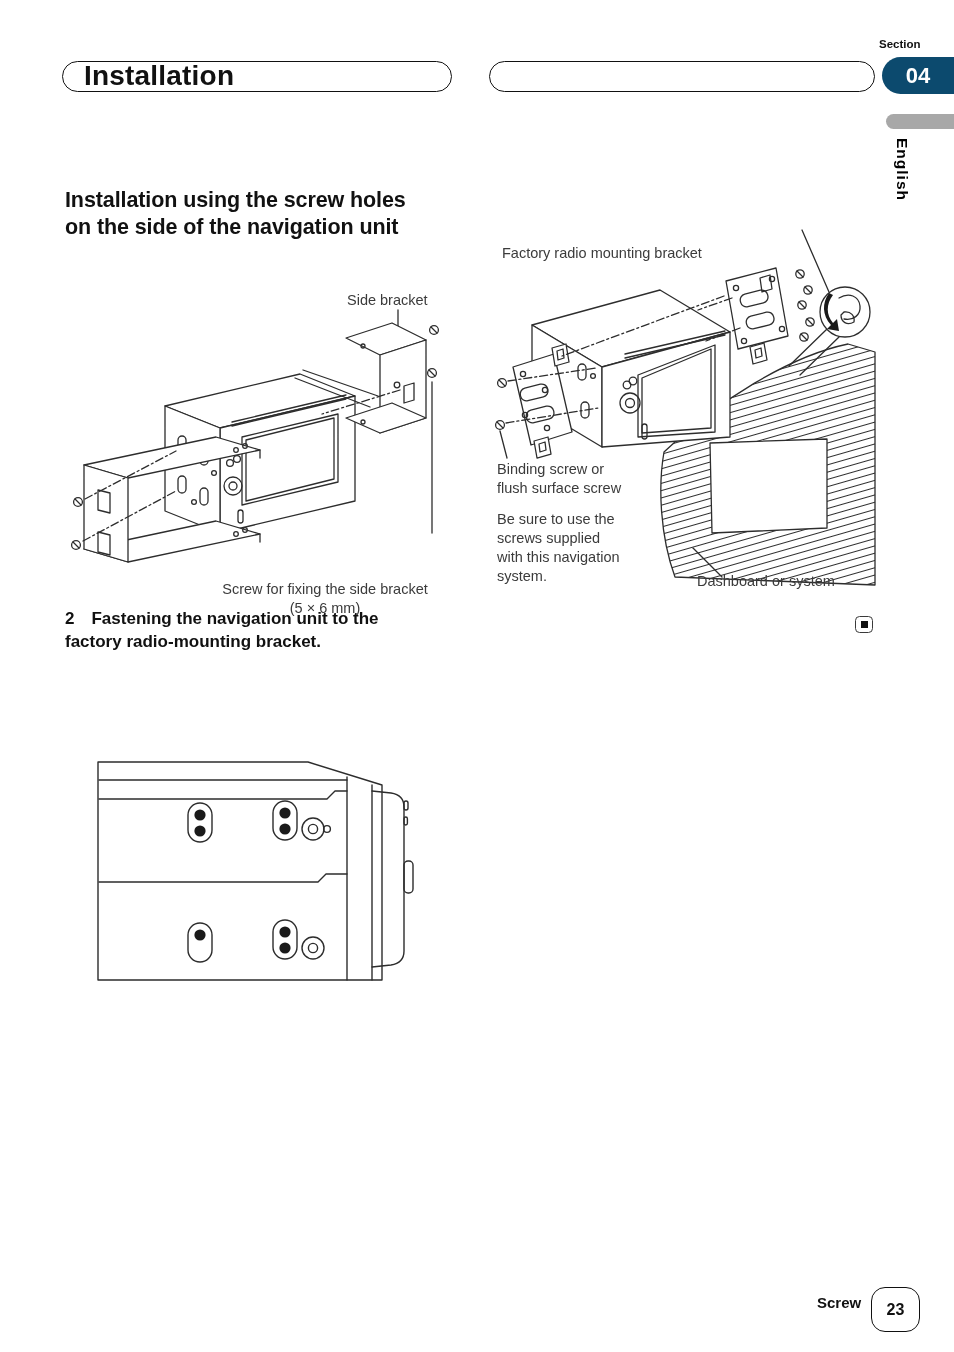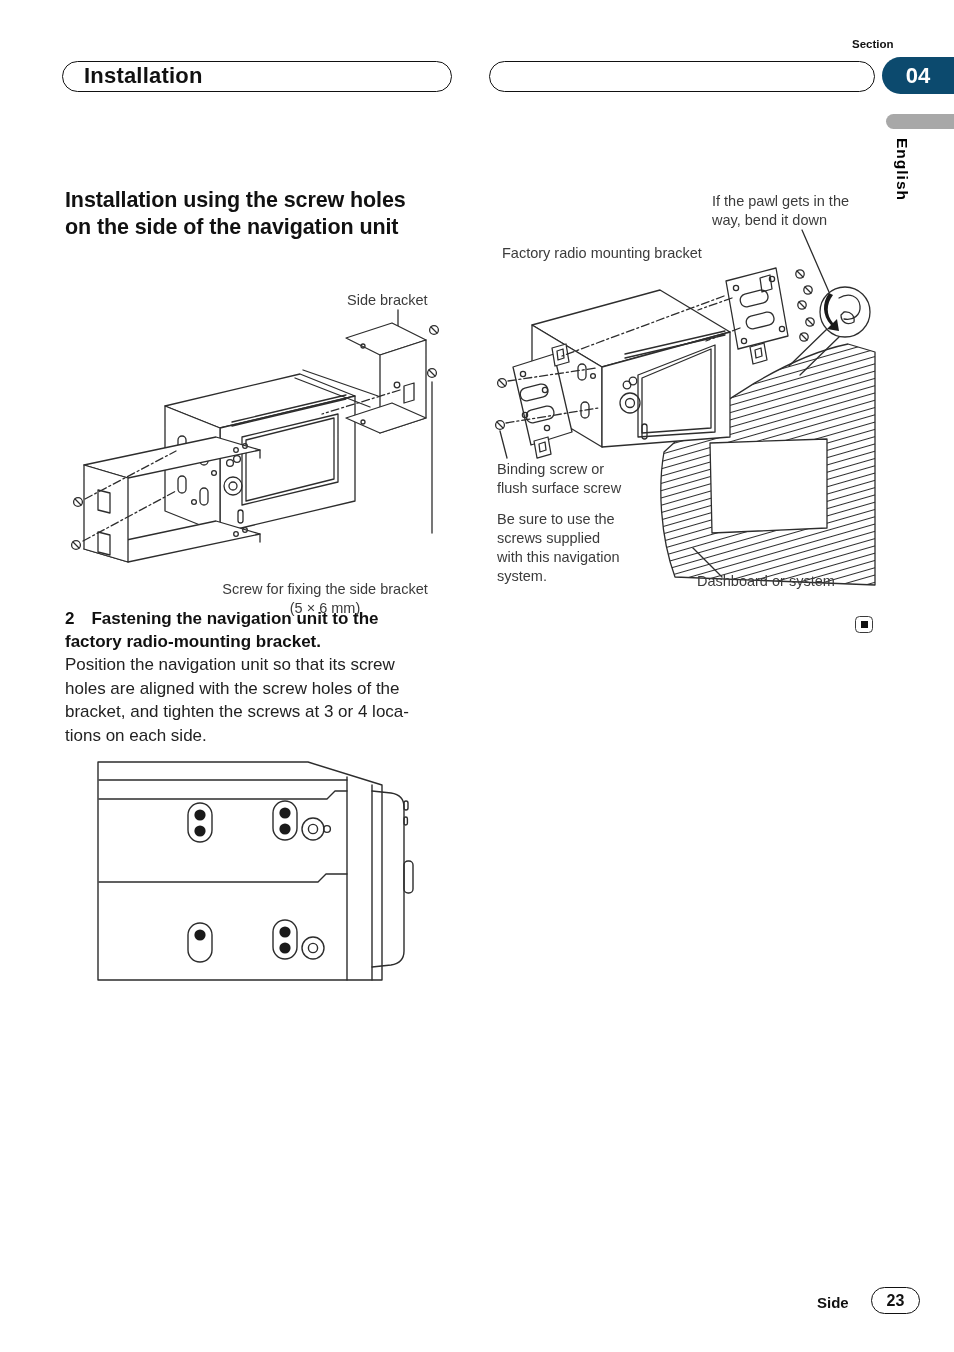--- a/index.html
+++ b/index.html
@@ -2,57 +2,57 @@
 <html><head>
 <meta charset="utf-8">
 <style>
   html,body{margin:0;padding:0;background:#e8e8e8;}
   #page{position:relative;width:954px;height:1352px;background:#fff;
         font-family:"Liberation Sans",sans-serif;color:#111;overflow:hidden;}
   .abs{position:absolute;}
   .prewrap{white-space:pre-line;}
   
   .hbox{border:1.4px solid #111;border-radius:16px;height:31px;box-sizing:border-box;}
-  .hbox-label{font-size:22px;font-weight:bold;line-height:28px;padding-left:21px;letter-spacing:.2px;}
+  .hbox-label{font-size:28px;font-weight:bold;line-height:28px;padding-left:21px;letter-spacing:.2px;}
   .section-label{font-size:11.5px;font-weight:bold;}
   .section-badge{background:#0c4a6e;color:#fff;border-radius:18.5px 0 0 18.5px;
         width:72px;height:37px;display:flex;align-items:center;justify-content:center;
         font-size:22px;font-weight:bold;}
   .gray-tab{background:#a8a8a8;border-radius:8px 0 0 8px;width:68px;height:15px;}
   .lang-tab{writing-mode:vertical-rl;font-size:15.5px;font-weight:bold;letter-spacing:1px;color:#000;}
   
   .h1{font-size:21.5px;font-weight:bold;line-height:27px;letter-spacing:-.1px;}
   .step-head{font-size:17px;font-weight:bold;line-height:23px;}
   .step-num{display:inline;}
   .step-gap{display:inline-block;width:17px;}
   .body-text{font-size:17px;line-height:23.5px;color:#222;}
   .fig-label{font-size:14.5px;color:#3b3b3b;line-height:19px;}
   .nowrap{white-space:nowrap;}
   .center{text-align:center;}
   
   .engb{font-size:15px;font-weight:bold;}
-  .page-pill{width:49px;height:27px;border:1.6px solid #111;border-radius:14px;box-sizing:border-box;
+  .page-pill{width:49px;height:45px;border:1.6px solid #111;border-radius:14px;box-sizing:border-box;
         display:flex;align-items:center;justify-content:center;font-size:16px;font-weight:bold;}
   
   .end-marker{width:18px;height:17px;border:1.6px solid #3a3a3a;border-radius:4.5px;box-sizing:border-box;
         display:flex;align-items:center;justify-content:center;}
   .end-marker-inner{width:7px;height:7px;background:#111;}
   svg{display:block;}
 </style>
 </head>
 <body>
 
 <div id="page">
 
   <div class="abs hbox" style="left:62px;top:61px;width:390px;">
     <div class="hbox-label">Installation</div>
   </div>
   <div class="abs hbox" style="left:489px;top:61px;width:386px;"></div>
 
-  <div class="abs section-label" style="left:852px;top:38px;">Section</div>
+  <div class="abs section-label" style="left:879px;top:38px;">Section</div>
   <div class="abs section-badge" style="left:882px;top:57px;">04</div>
   <div class="abs gray-tab" style="left:886px;top:114px;"></div>
   <div class="abs lang-tab" style="left:893px;top:138px;">English</div>
 
   <div class="abs h1 prewrap" style="left:65px;top:187px;width:420px;">Installation using the screw holes
 on the side of the navigation unit</div>
 
 
   <div class="abs fig-label nowrap" style="left:347px;top:291px;">Side bracket</div>
 
@@ -124,24 +124,20 @@
     </g>
   </svg>
 
   <div class="abs fig-label prewrap center" style="left:194px;top:536px;width:262px;margin-top:44px;">Screw for fixing the side bracket
 (5 × 6 mm)</div>
 
   <div class="abs step-head" style="left:65px;top:607px;width:435px;">
     <span class="step-num">2</span><span class="step-gap"></span><span class="prewrap">Fastening the navigation unit to the
 factory radio-mounting bracket.</span>
   </div>
-  <div class="abs body-text prewrap" style="left:65px;top:653px;width:440px;">Position the navigation unit so that its screw
-holes are aligned with the screw holes of the
-bracket, and tighten the screws at 3 or 4 loca-
-tions on each side.</div>
 
   <svg class="abs" style="left:95px;top:757px;" width="340" height="248" viewBox="0 0 340 248">
     <g stroke="#2d2d2d" stroke-width="1.4" fill="none" stroke-linejoin="round" stroke-linecap="round">
       <path d="M 3,5 L 213,5 L 287,28 L 287,223 L 3,223 Z" fill="#fff"></path>
       <line x1="4" y1="23" x2="252" y2="23"></line>
       <line x1="252" y1="20" x2="252" y2="223"></line>
       <line x1="277" y1="28" x2="277" y2="223"></line>
       <path d="M 4,42 L 232,42 L 240,34 L 252,34"></path>
       <path d="M 4,125 L 223,125 L 231,117 L 252,117"></path>
 
@@ -163,22 +159,20 @@
       <circle cx="218" cy="191" r="11"></circle>
         <circle cx="218" cy="191" r="4.6"></circle>
 
       <path d="M 277,34 L 296,36 Q 309,38 309,50 L 309,194 Q 309,206 296,208 L 277,210"></path>
       <rect x="309" y="104" width="9" height="32" rx="4"></rect>
       <rect x="309" y="44" width="4" height="9" rx="2"></rect>
       <rect x="309" y="60" width="3.4" height="8" rx="1.7"></rect>
     </g>
   </svg>
 
-  <div class="abs fig-label prewrap" style="left:712px;top:192px;width:158px;">If the pawl gets in the
-way, bend it down</div>
   <div class="abs fig-label nowrap" style="left:502px;top:244px;">Factory radio mounting bracket</div>
 
   <svg class="abs" style="left:492px;top:186px;" width="385" height="415" viewBox="0 0 385 415">
     <defs>
       <pattern id="hatchP" patternUnits="userSpaceOnUse" width="7" height="7" patternTransform="rotate(-16)">
         <line x1="0" y1="3.5" x2="7" y2="3.5" stroke="#2d2d2d" stroke-width="1"></line>
       </pattern>
     </defs>
     <g stroke="#2d2d2d" stroke-width="1.3" fill="none" stroke-linejoin="round" stroke-linecap="round">
 
@@ -263,16 +257,16 @@
   <div class="abs fig-label prewrap" style="left:497px;top:510px;width:150px;">Be sure to use the
 screws supplied
 with this navigation
 system.</div>
   <div class="abs fig-label nowrap" style="left:697px;top:572px;">Dashboard or system</div>
 
   <div class="abs end-marker" style="left:855px;top:616px;">
     <div class="end-marker-inner"></div>
   </div>
 
-  <div class="abs engb" style="left:817px;top:1294px;">Side</div>
+  <div class="abs engb" style="left:817px;top:1294px;">Screw</div>
   <div class="abs page-pill" style="left:871px;top:1287px;">23</div>
 
 </div>
 
 </body></html>

